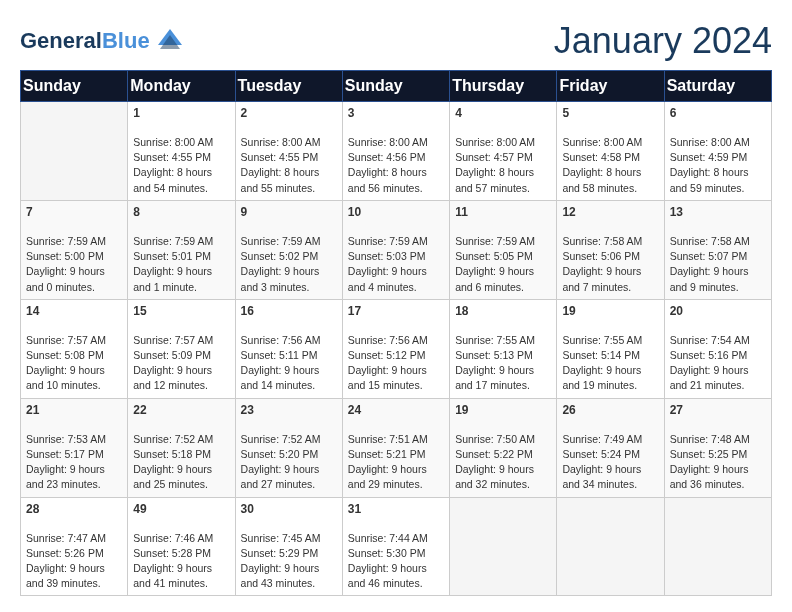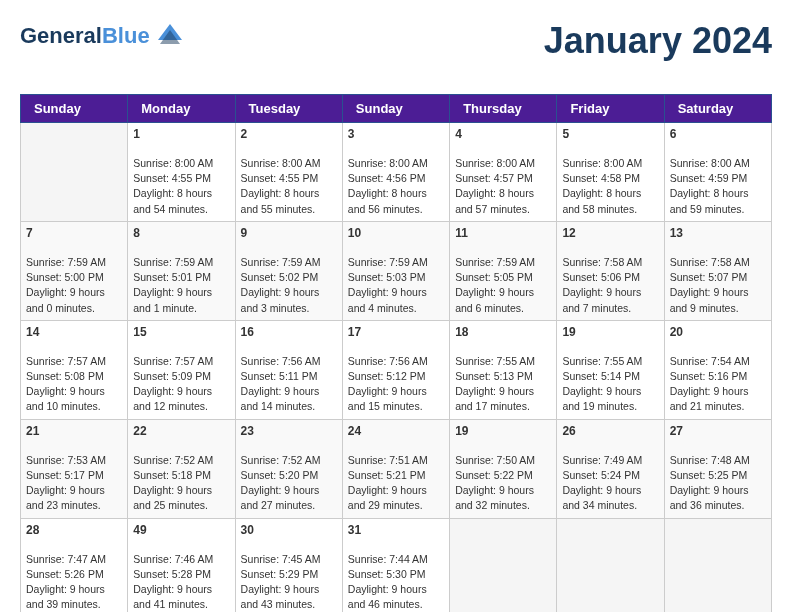--- a/index.html
+++ b/index.html
@@ -6,22 +6,22 @@
     body {
       font-family: Arial, sans-serif;
       background: #fff;
       width: 792px;
       min-height: 612px;
       padding: 20px;
     }
     .header-section {
       display: flex;
       justify-content: space-between;
-      align-items: flex-start;
-      margin-bottom: 32px;
+      align-items: center;
+      margin-bottom: 8px;
     }
     .logo {
       display: flex;
       align-items: center;
     }
     .logo-text {
       font-size: 22px;
       font-weight: bold;
       color: #1a3a5c;
       line-height: 1.1;
@@ -32,38 +32,38 @@
     .logo-icon {
       width: 32px;
       height: 32px;
       margin-left: 4px;
     }
     .title-section {
       text-align: right;
     }
     .month-title {
       font-size: 36px;
-      font-weight: bold;
+      font-weight: normal;
       color: #1a3a5c;
     }
     .location-title {
       font-size: 15px;
       color: #333;
     }
     table {
       width: 100%;
       border-collapse: collapse;
       table-layout: fixed;
     }
     thead tr th {
-      background-color: #4c1d95;
+      background-color: #0f172a;
       color: #fff;
-      font-size: 13px;
+      font-size: 16px;
       font-weight: bold;
-      padding: 6px 13px;
+      padding: 6px 2px;
       text-align: left;
       border: 1px solid #2a5090;
     }
     tbody tr td {
       border: 1px solid #ccc;
       vertical-align: top;
       padding: 4px 5px;
       min-height: 80px;
       height: 88px;
       font-size: 11px;

